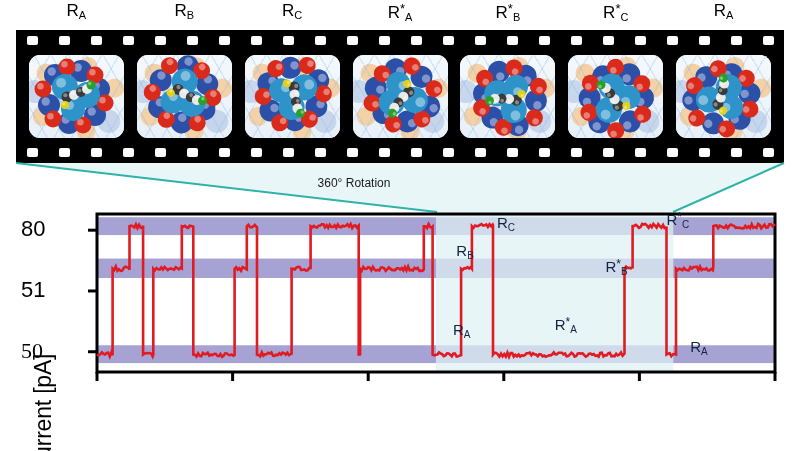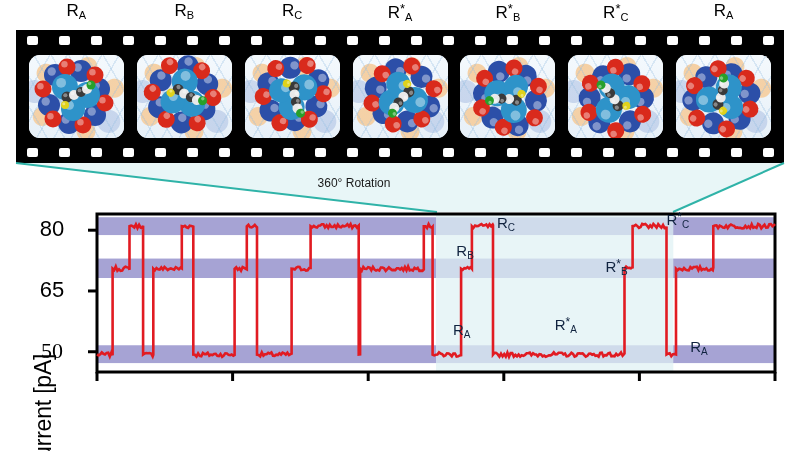--- a/index.html
+++ b/index.html
@@ -58,21 +58,21 @@
   }
 
   
   #plot-section{position:absolute;left:0;top:205px;width:800px;height:246px;}
 
   #ylabel{
     position:absolute;left:-52px;top:196px;width:190px;
     transform:rotate(-90deg);transform-origin:center center;
     font-size:23px;text-align:center;letter-spacing:-0.2px;
   }
-  .ytick-label{position:absolute;right:0;width:56px;text-align:center;font-size:22px;}
+  .ytick-label{position:absolute;right:0;width:56px;text-align:left;font-size:22px;}
 
   .inplot-label{
     position:absolute;font-size:15px;color:#10233f;white-space:nowrap;line-height:1;
   }
   .inplot-label .sub{font-size:10px;vertical-align:-3px;}
   .inplot-label .star{font-size:12px;vertical-align:4px;}
 </style>
 </head>
 <body>
 
@@ -495,21 +495,21 @@
   <line x1="784" y1="3" x2="673" y2="52" stroke="#2fb3a8" stroke-width="2"></line>
 </svg>
 
 <div id="rotation-caption">360° Rotation</div>
 
 <div id="plot-section">
 
   <div id="ylabel">Current [pA]</div>
   <div id="ytick-labels">
       <div class="ytick-label" style="top: 132.744px; left: 21px; width: 62px; font-family: Liberation Serif, serif;">50</div>
-      <div class="ytick-label" style="top: 71.9744px; left: 21px; width: 62px;">65</div>
+      <div class="ytick-label" style="top: 71.9744px; left: 21px; width: 62px;">51</div>
       <div class="ytick-label" style="top: 11.2051px; left: 21px; width: 62px;">80</div>
     </div>
   <div id="xtick-labels"></div>
 
   <svg id="plot-svg" style="position:absolute;left:0;top:0;width:800px;height:246px;" viewBox="0 0 800 246">
     <g id="bands-g">
         <rect x="97" y="140.26153846153846" width="678" height="17.825641025641005" fill="#a6a3d4"></rect>
         <rect x="97" y="53.56410256410257" width="678" height="19.44615384615382" fill="#a6a3d4"></rect>
         <rect x="97" y="12.24102564102563" width="678" height="17.825641025641062" fill="#a6a3d4"></rect>
       </g>

